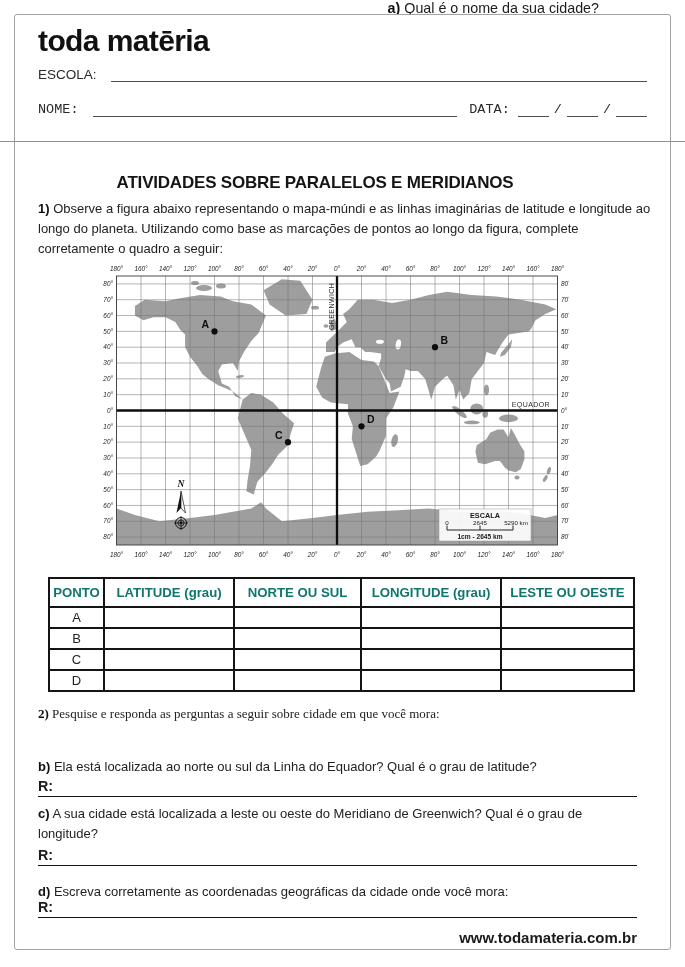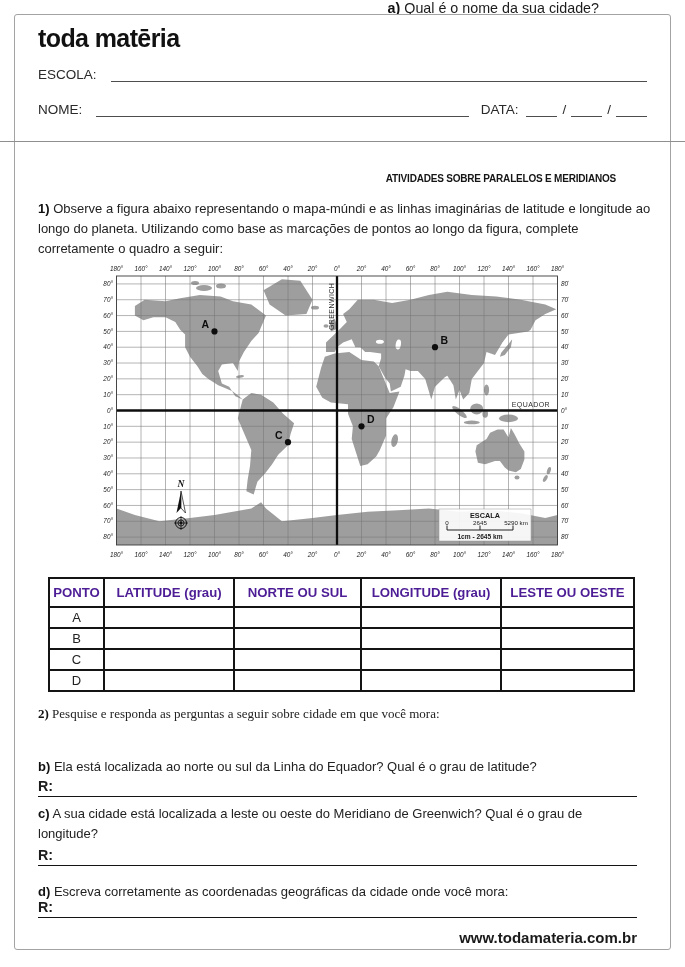--- a/index.html
+++ b/index.html
@@ -1,33 +1,33 @@
 <!DOCTYPE html>
 <html><head>
 <meta charset="utf-8">
 <style>
   * { margin:0; padding:0; box-sizing:border-box; }
   html,body { width:685px; height:967px; background:#ffffff; font-family:"Liberation Sans", sans-serif; color:#1c1c1c; position:relative; overflow:hidden; }
 
   .card { position:absolute; left:14px; top:14px; width:657px; height:936px; border:1.5px solid #a3a3a3; border-radius:3px; background:#fff; }
   .header-separator { position:absolute; left:0; top:141px; width:685px; height:1px; background:#8f8f8f; }
 
-  .logo { position:absolute; left:38px; top:24px; font-size:25px; font-weight:bold; letter-spacing:-0.6px; color:#111; }
+  .logo { position:absolute; left:38px; top:24px; font-size:30px; font-weight:bold; letter-spacing:-0.6px; color:#111; }
 
   .field-row { position:absolute; display:flex; align-items:flex-end; font-size:13.5px; color:#2a2a2a; }
   .field-row .lbl { margin-right:14px; white-space:nowrap; }
   .fill-line { flex:1; border-bottom:1.5px solid #4d4d4d; height:16px; }
   .date-slot { width:31px; border-bottom:1.5px solid #4d4d4d; height:16px; }
   .slash { margin:0 5px; }
   #escola-row { left:38px; top:66px; width:609px; }
-  #nome-row  { left:38px; top:101px; width:609px; }
+  #nome-row  { left:38px; top:101px; width:609px;font-family:Liberation Mono, monospace; }
   #nome-row .fill-line { margin-right:12px; }
   #nome-row .lbl-data { margin:0 8px 0 0; white-space:nowrap; }
 
-  .ws-title { position:absolute; left:14px; top:173px; width:602px; text-align:right; font-size:10px; font-weight:bold; letter-spacing:-0.2px; color:#151515; }
+  .ws-title { position:absolute; left:14px; top:173px; width:602px; text-align:center; font-size:17px; font-weight:bold; letter-spacing:-0.2px; color:#151515; }
 
   .q-block { position:absolute; font-size:13px; line-height:1.52; color:#222; }
   #q1 { left:38px; top:199px; width:616px; }
   #q2-intro { left:38px; top:704px; width:610px;font-family:Liberation Serif, serif; }
   .q-num { font-weight:bold; color:#111; }
 
   #q2a { left:38px; top:731px; width:599px; display:flex; align-items:flex-end; font-size:14.3px;flex-direction:column; }
   #q2a .q-text { white-space:nowrap; }
   .r-label { font-weight:bold; margin:0 6px 0 10px; }
   .answer-fill { flex:1; border-bottom:1.6px solid #141414; height:17px; }
@@ -36,21 +36,21 @@
   #q2b-answer { left:38px; top:778px; width:599px; }
   #q2c-text { left:38px; top:804px; width:585px; }
   #q2c-answer { left:38px; top:847px; width:599px; }
   #q2d-text { left:38px; top:882px; width:610px; }
   #q2d-answer { left:38px; top:899px; width:599px; }
   .answer-row { border-bottom:1.6px solid #141414; font-size:14.3px; padding-bottom:2px; }
   .answer-row .r-label { margin-left:0; }
 
   table.coords { position:absolute; left:48px; top:577px; width:585px; border-collapse:collapse; table-layout:fixed; }
   table.coords th, table.coords td { border:2px solid #141414; text-align:center; vertical-align:middle; }
-  table.coords th { font-size:13.2px; font-weight:bold; height:29px; padding:2px 1px; color:#4c1d95; }
+  table.coords th { font-size:13.2px; font-weight:bold; height:29px; padding:2px 1px; color:#0f766e; }
   table.coords td { font-size:13px; height:21px; color:#222; }
 
   .footer-url { position:absolute; right:48px; top:929px; font-size:15px; font-weight:bold; color:#1a1a1a; }
 
   
   #world-map { position:absolute; left:99px; top:260px; width:470px; height:300px; }
   .landmass { fill:#9e9e9e; }
   .lake { fill:#ffffff; }
   #map-grid line { stroke:#757575; stroke-width:0.55; }
   .map-border { fill:none; stroke:#3a3a3a; stroke-width:0.9; }

